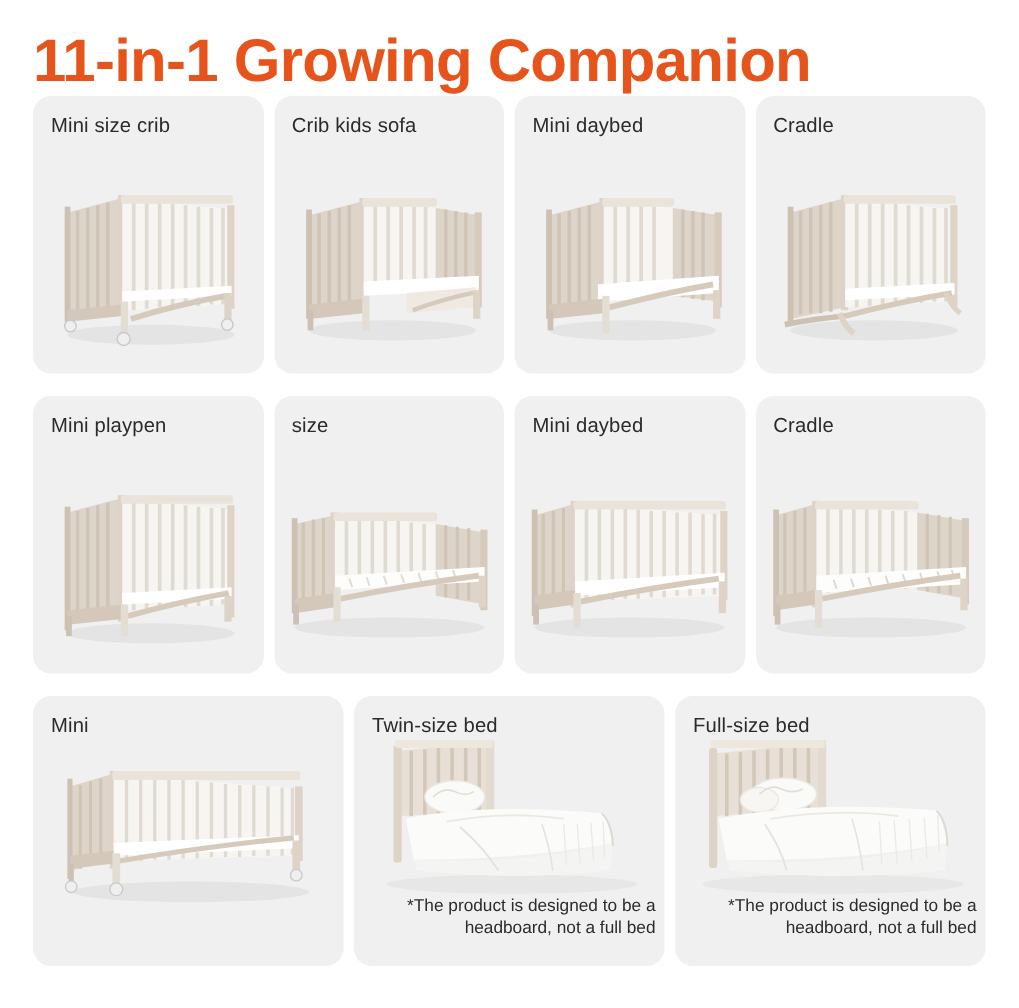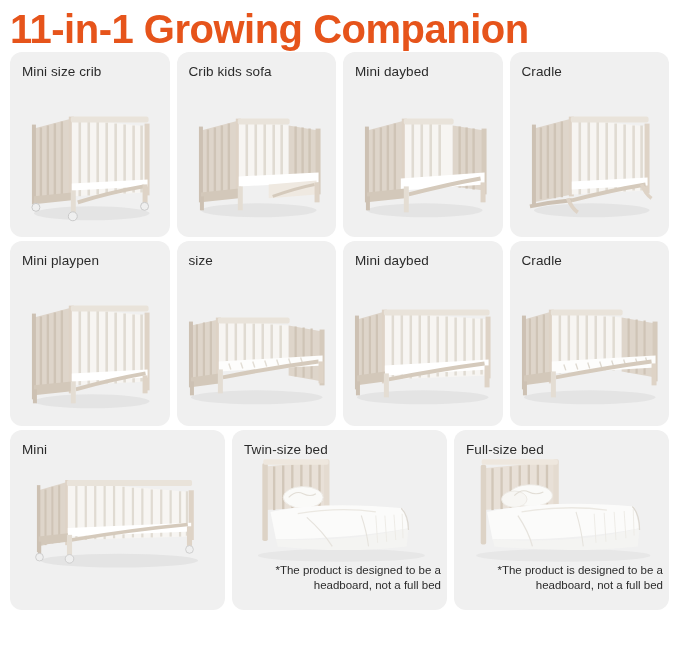--- a/index.html
+++ b/index.html
@@ -2,34 +2,34 @@
 <html><head>
 <meta charset="utf-8">
 <style>
   * { box-sizing: border-box; margin: 0; padding: 0; }
   html, body {
     width: 679px; height: 672px;
     background: #ffffff;
     font-family: "Liberation Sans", sans-serif;
     overflow: hidden;
   }
-  .page { position: relative; width: 679px; height: 672px; padding: 0; }
+  .page { position: relative; width: 679px; height: 672px; padding: 12px; }
 
   .title {
     font-size: 40px;
     font-weight: bold;
     color: #E6541B;
     letter-spacing: -0.5px;
     padding: 6px 0 0 10px;
     line-height: 1.15;
     white-space: nowrap;
   }
 
   .grid { padding: 0 10px; }
-  .row { display: flex; gap: 7px; margin-bottom: 4px; }
+  .row { display: flex; gap: 7px; margin-bottom: 15px; }
   .row.r1, .row.r2 { height: 185px; }
   .row.r3 { height: 180px; }
 
   .card {
     background: #f0f0f0;
     border-radius: 12px;
     position: relative;
     flex: 1 1 0;
     overflow: hidden;
   }

